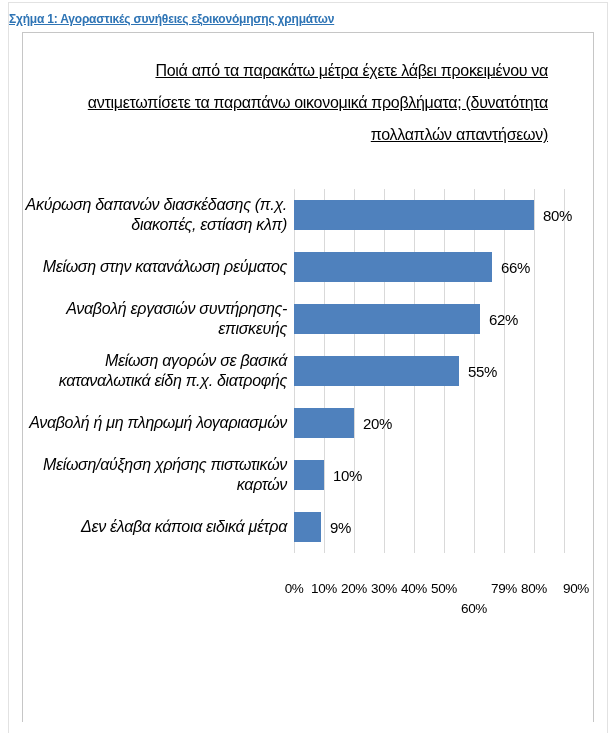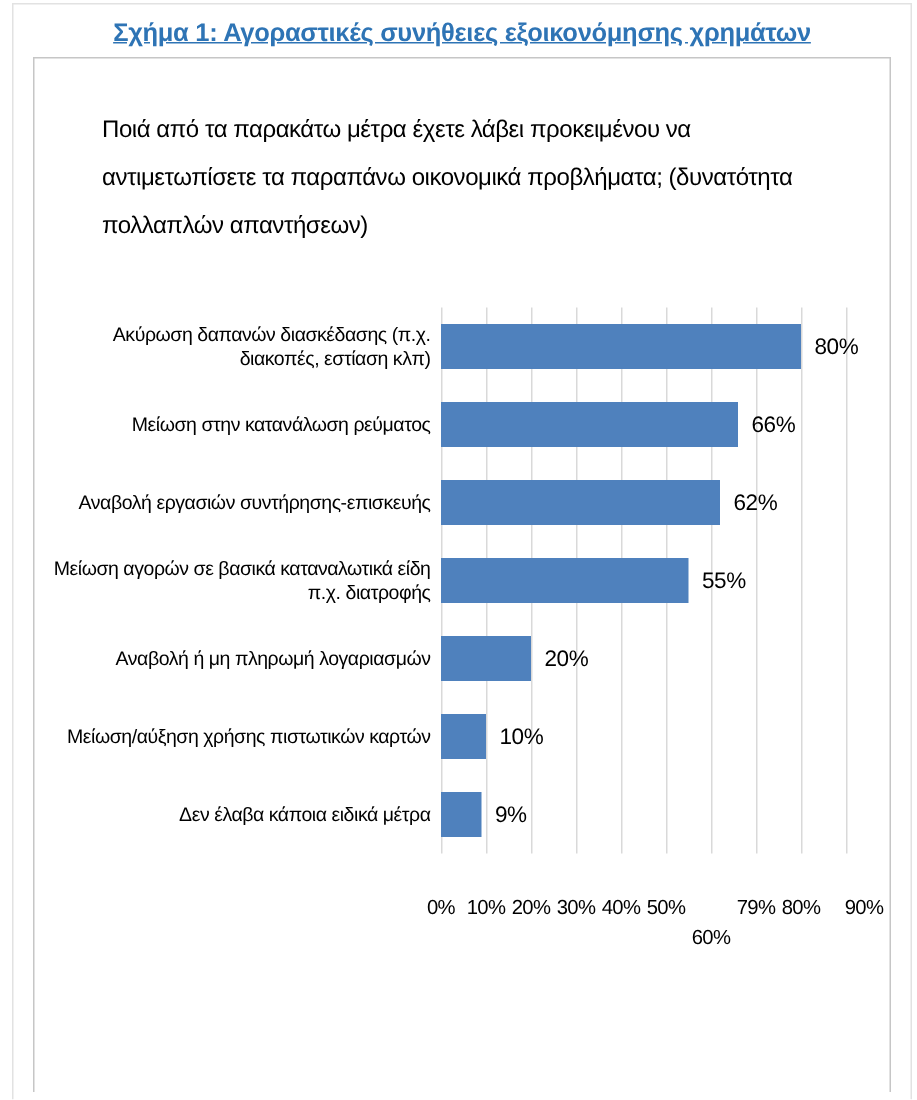--- a/index.html
+++ b/index.html
@@ -14,44 +14,44 @@
   }
   .page {
     margin: 2px 3px 0 8px;
     height: 731px;
     box-sizing: border-box;
     border: 1px solid var(--page-border, #e2e2e2);
     border-bottom: none;
     background: #fff;
   }
   .caption {
-    text-align: center;
     padding-top: 9px;
     padding-bottom: 6px;
-    font-size: 17px;
+    font-size: 12px;
     font-weight: bold;
     letter-spacing: -0.2px;
     color: var(--caption, #2E74B5);
     text-decoration: underline;
   }
   .chart-frame {
     margin: 0 13px;
     height: calc(100% - 40px);
     box-sizing: border-box;
     border: 1px solid var(--frame-border, #c6c6c6);
     border-bottom: none;
     background: #fff;
   }
   .chart-title {
     max-width: 480px;
-    margin: 32px auto 0;
-    text-align: left;
+    margin: 22px auto 0;
+    text-align: right;
     font-size: 16px;
     line-height: 2.0;
     letter-spacing: -0.3px;
+    text-decoration: underline;
   }
   .chart-body {
     position: relative;
     margin-top: 38px;
   }
   .gridlines {
     position: absolute;
     left: 271px;
     top: 0;
     bottom: 0;
@@ -70,23 +70,24 @@
     display: flex;
     align-items: center;
     height: 52px;
   }
   .cat {
     flex: none;
     width: 271px;
     padding-right: 7px;
     box-sizing: border-box;
     text-align: right;
-    font-size: 13px;
+    font-size: 16px;
     line-height: 1.25;
     letter-spacing: -0.3px;
+    font-style: italic;
   }
   .bar-area {
     flex: 1;
     display: flex;
     align-items: center;
     height: 100%;
     min-width: 0;
   }
   .bar {
     flex: none;

